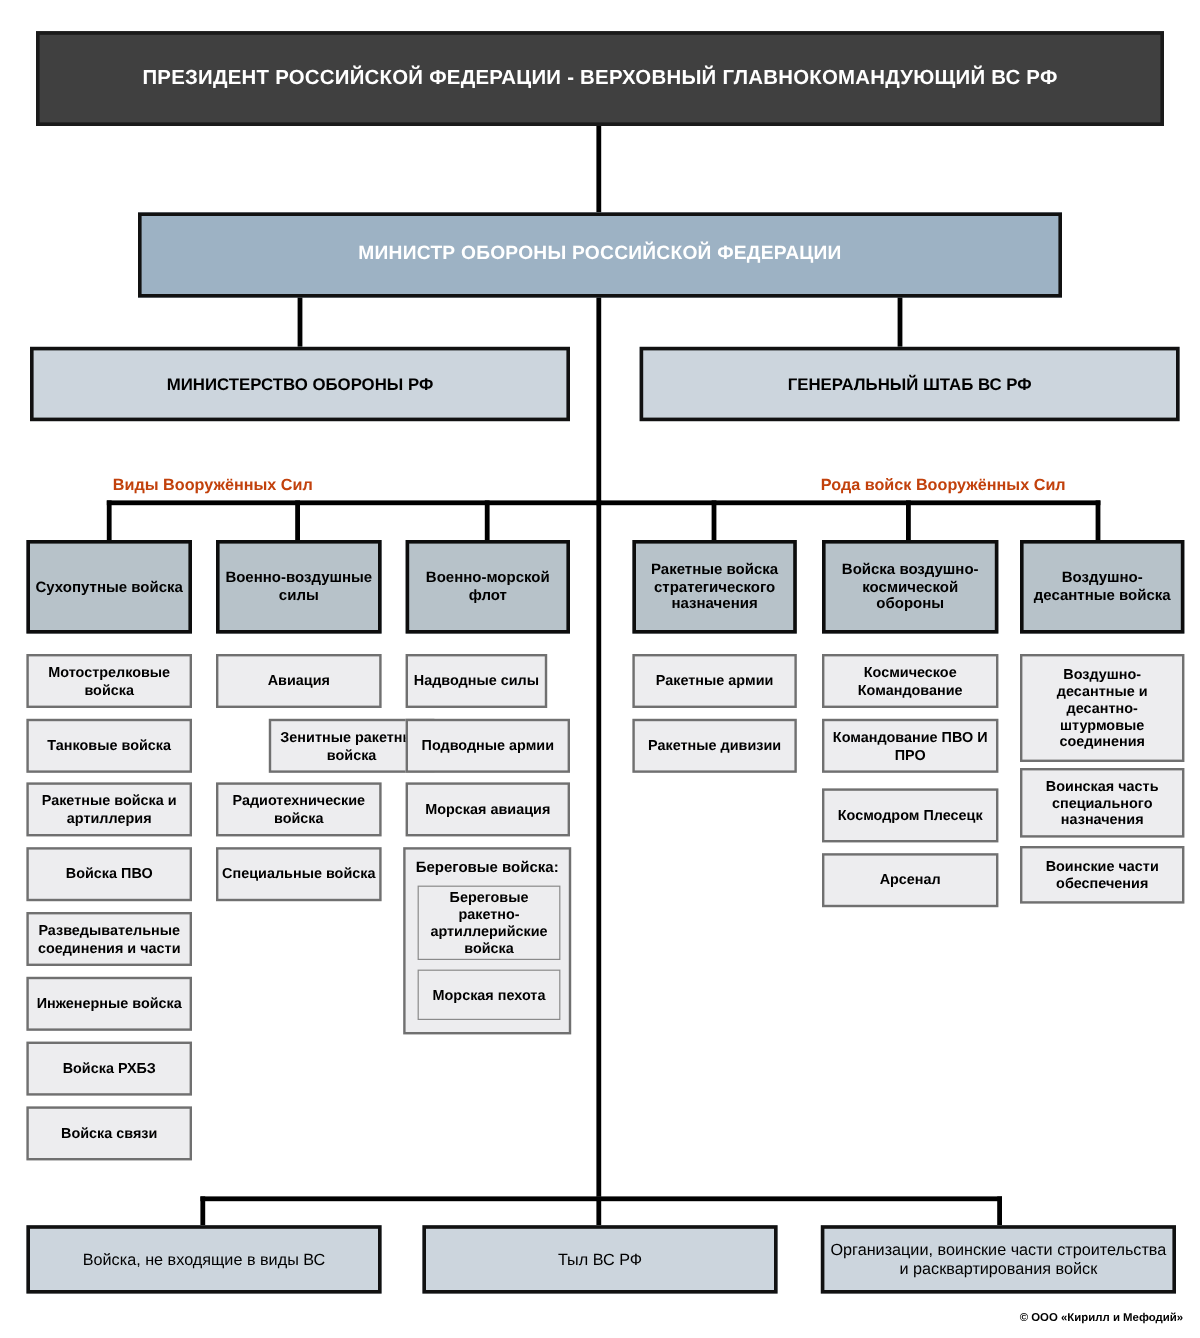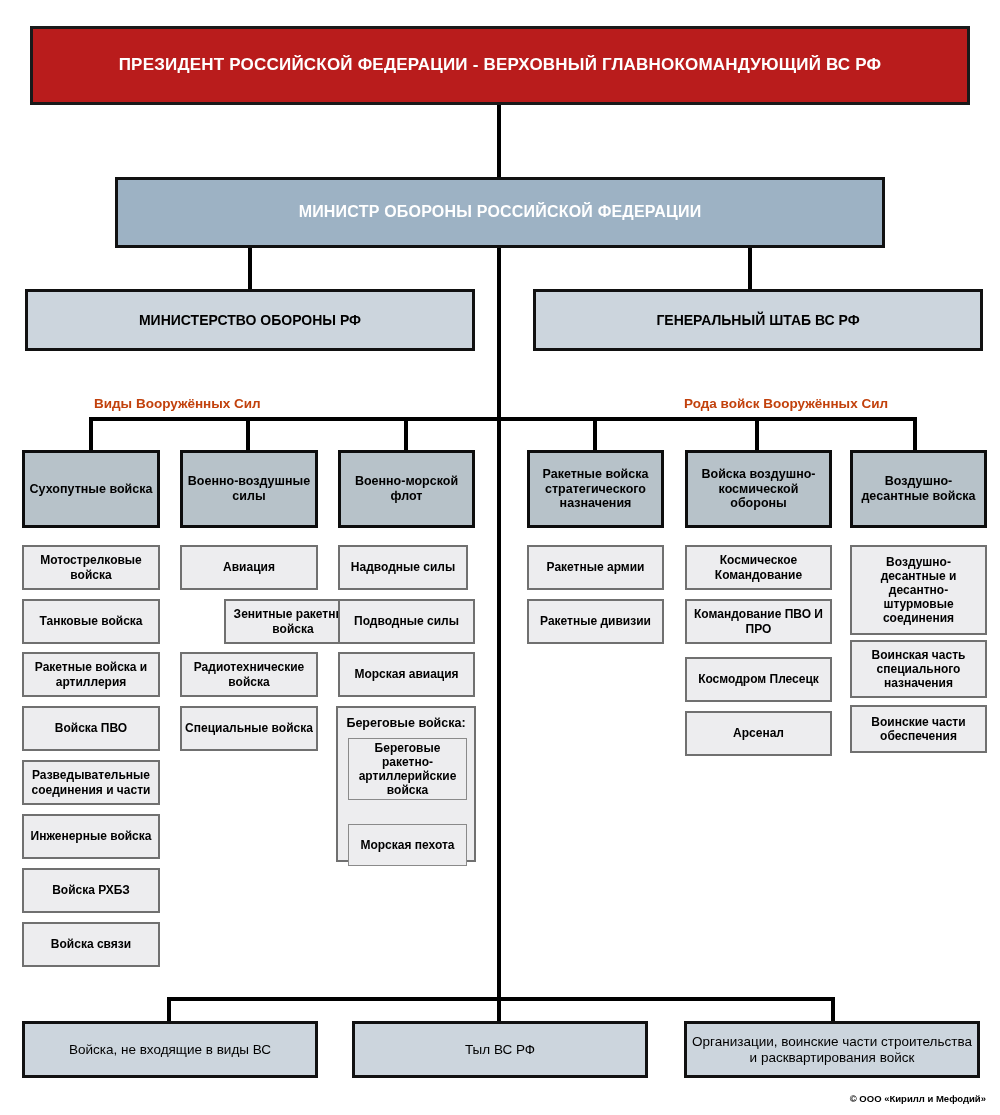--- a/index.html
+++ b/index.html
@@ -25,21 +25,21 @@
     box-sizing: border-box;
     display: flex;
     align-items: center;
     justify-content: center;
     text-align: center;
     line-height: 1.18;
   }
 
   
   .president {
-    background: #b91c1c;
+    background: #404040;
     border: 3px solid #1a1a1a;
     color: #ffffff;
     font-weight: bold;
     font-size: 17px;
     letter-spacing: .2px;
   }
 
   
   .minister {
     background: #9db2c4;
@@ -181,28 +181,28 @@
   <div class="box sub" style="left:22px; top:760px; width:138px; height:45px;">Разведывательные соединения и части</div>
   <div class="box sub" style="left:22px; top:814px; width:138px; height:45px;">Инженерные войска</div>
   <div class="box sub" style="left:22px; top:868px; width:138px; height:45px;">Войска РХБЗ</div>
   <div class="box sub" style="left:22px; top:922px; width:138px; height:45px;">Войска связи</div>
 
   <div class="box sub" style="left:180px; top:545px; width:138px; height:45px;">Авиация</div>
   <div class="box sub" style="left:180px; top:599px; width:138px; height:45px;margin-left:44px;">Зенитные ракетные войска</div>
   <div class="box sub" style="left:180px; top:652px; width:138px; height:45px;">Радиотехнические войска</div>
   <div class="box sub" style="left:180px; top:706px; width:138px; height:45px;">Специальные войска</div>
 
-  <div class="box sub" style="left:338px; top:545px; width:130px; height:45px;">Надводные силы</div>
-  <div class="box sub" style="left:338px; top:599px; width:137px; height:45px;">Подводные силы</div>
+  <div class="box sub" style="left:338px; top:545px; width:118px; height:45px;">Надводные силы</div>
+  <div class="box sub" style="left:338px; top:599px; width:137px; height:45px;">Подводные армии</div>
   <div class="box sub" style="left:338px; top:652px; width:137px; height:45px;">Морская авиация</div>
 
   <div class="group" style="left:336px; top:706px; width:140px; height:156px;">
     <div class="group-title" style="top:8px;">Береговые войска:</div>
     <div class="box sub" style="left:10px; top:30px; width:119px; height:62px;">Береговые ракетно-артиллерийские войска</div>
-    <div class="box sub" style="left:10px; top:116px; width:119px; height:42px;">Морская пехота</div>
+    <div class="box sub" style="left:10px; top:100px; width:119px; height:42px;">Морская пехота</div>
   </div>
 
   <div class="box sub" style="left:527px; top:545px; width:137px; height:45px;">Ракетные армии</div>
   <div class="box sub" style="left:527px; top:599px; width:137px; height:45px;">Ракетные дивизии</div>
 
   <div class="box sub" style="left:685px; top:545px; width:147px; height:45px;">Космическое Командование</div>
   <div class="box sub" style="left:685px; top:599px; width:147px; height:45px;">Командование ПВО И ПРО</div>
   <div class="box sub" style="left:685px; top:657px; width:147px; height:45px;">Космодром Плесецк</div>
   <div class="box sub" style="left:685px; top:711px; width:147px; height:45px;">Арсенал</div>
 

